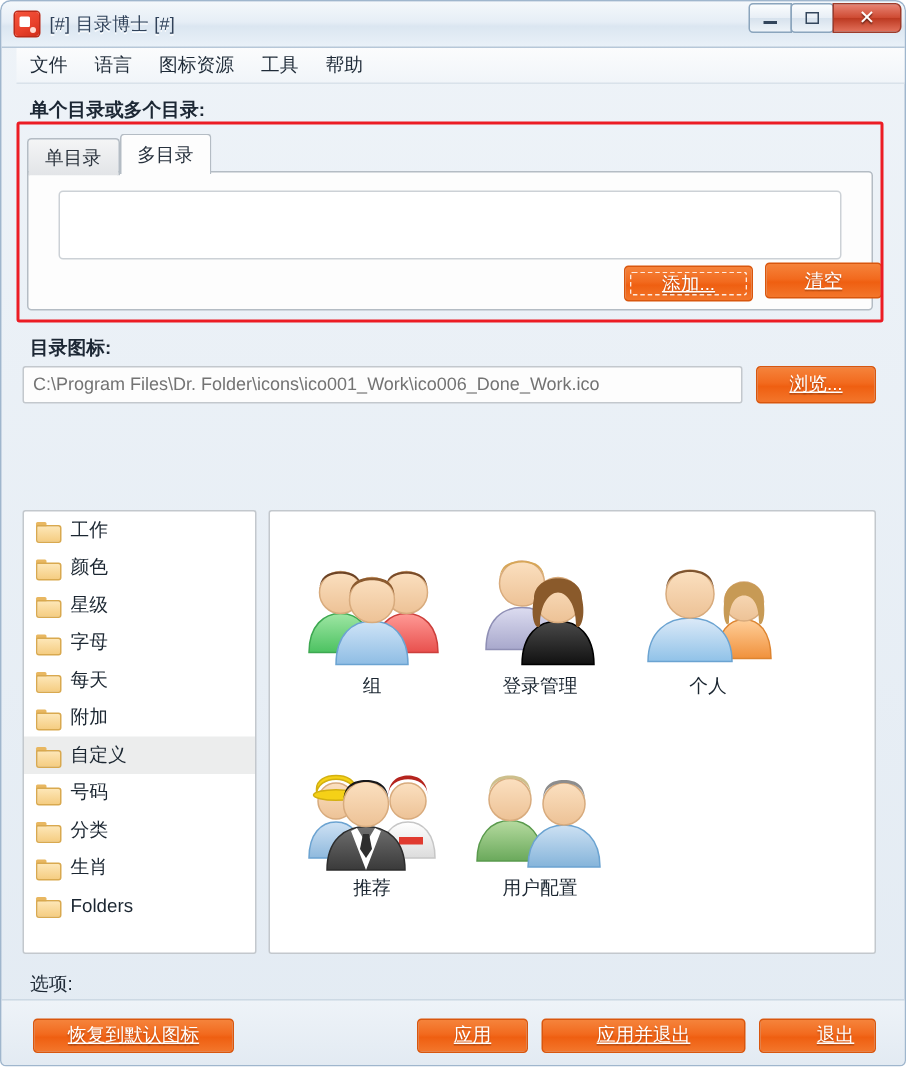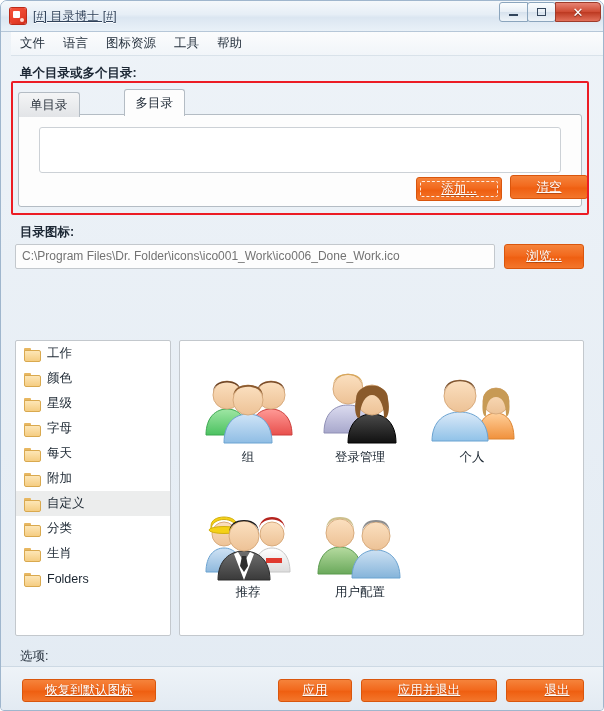--- a/index.html
+++ b/index.html
@@ -38,21 +38,20 @@
     width: 7px; height: 7px; background: #ffffff; border-radius: 1px;
   }
   .app-icon::after {
     content: ""; position: absolute; right: 2px; bottom: 2px;
     width: 4px; height: 4px; background: #ffd9d0; border-radius: 50%;
   }
   .title-text {
     font-size: 12px; color: #30425a; letter-spacing: .2px;
     text-shadow: 0 1px 0 rgba(255,255,255,.85);
     white-space: nowrap;
-    text-decoration: underline;
   }
   .winbtns { position: absolute; right: 4px; top: 1px; display: flex; }
   .winbtn {
     width: 29px; height: 20px; margin-left: -1px;
     border: 1px solid #8ba5bd; border-radius: 3px;
     background: linear-gradient(180deg,#fbfdfe 0%, #e7eef5 50%, #d7e2ed 51%, #eef4f9 100%);
     display: flex; align-items: center; justify-content: center;
     color: #2b3c50; font-size: 10px;
   }
   .winbtn.min { border-radius: 3px 0 0 3px; }
@@ -89,21 +88,20 @@
   
   .redbox {
     position: absolute; left: 10px; top: 25px; width: 578px; height: 134px;
     border: 2px solid #ec1c24; border-radius: 2px; pointer-events: none; z-index: 5;
   }
 
   
   .tabstrip {
     position: absolute; left: 17px; top: 33px; display: flex; align-items: flex-end;
     z-index: 3;
-    gap: 44px;
   }
   .tab {
     font-size: 12.5px; color: #27313d;
     padding: 5px 11px 5px 11px; line-height: 14px;
     border: 1px solid #b4bcc4; border-bottom: none;
     border-radius: 3px 3px 0 0; position: relative; top: 1px;
   }
   .tab.inactive {
     background: linear-gradient(180deg,#f4f5f6 0%, #e2e4e7 100%);
     color: #2b333d;
@@ -288,20 +286,24 @@
       <div class="tree-row">
           <span class="folder-glyph"></span>
           <span>附加</span>
         </div>
       <div class="tree-row selected">
           <span class="folder-glyph"></span>
           <span>自定义</span>
         </div>
       <div class="tree-row">
           <span class="folder-glyph"></span>
+          <span>号码</span>
+        </div>
+      <div class="tree-row">
+          <span class="folder-glyph"></span>
           <span>分类</span>
         </div>
       <div class="tree-row">
           <span class="folder-glyph"></span>
           <span>生肖</span>
         </div>
       <div class="tree-row">
           <span class="folder-glyph"></span>
           <span>Folders</span>
         </div>

